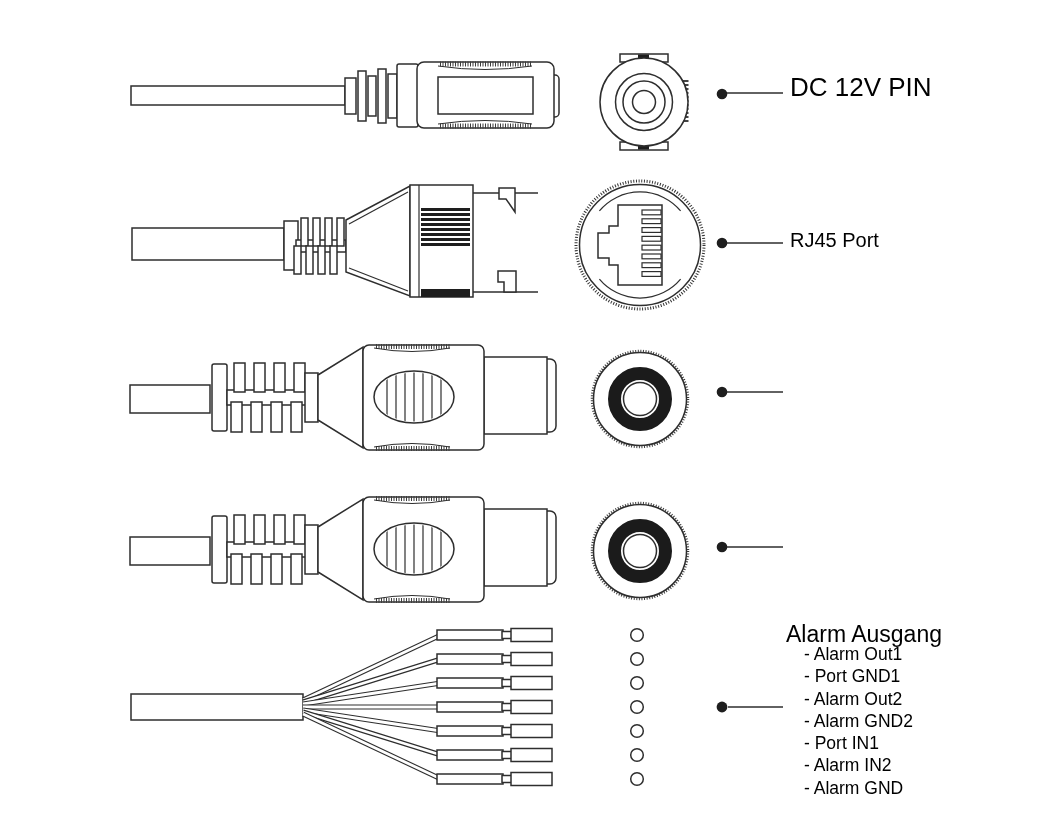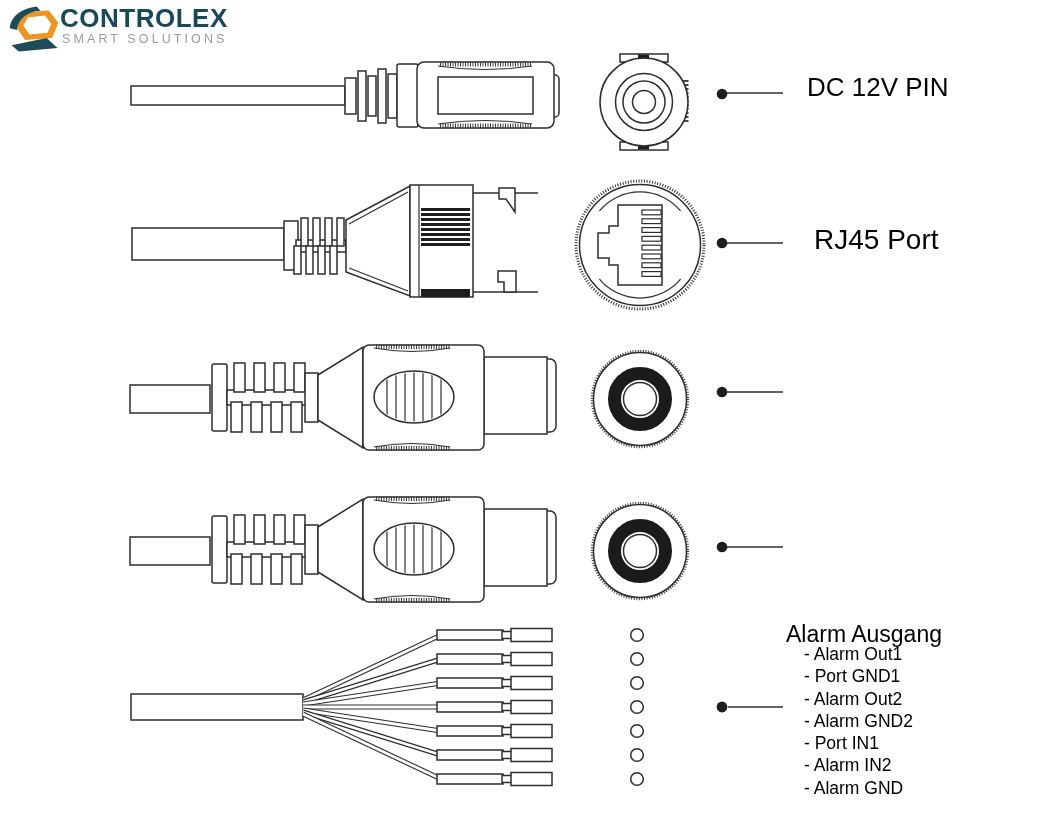--- a/index.html
+++ b/index.html
@@ -18,22 +18,22 @@
   .leader{stroke:#2e2e2e;stroke-width:1.3;}
   
   .logo{position:absolute;left:8px;top:3px;width:250px;height:52px;}
   .logo svg{position:absolute;left:0;top:1px;}
   .brand{position:absolute;left:52px;top:2px;font-size:26px;font-weight:bold;
          letter-spacing:.5px;line-height:26px;white-space:nowrap;}
   .tagline{position:absolute;left:54px;top:30px;font-size:12.5px;letter-spacing:3.1px;
          line-height:13px;white-space:nowrap;}
   
   .lbl{position:absolute;color:#000;white-space:nowrap;}
-  .lbl-dc{left:790px;top:74px;font-size:26px;line-height:26px;margin-left:17px;}
-  .lbl-rj45{left:814px;top:227px;font-size:28px;line-height:26px;}
+  .lbl-dc{left:790px;top:74px;font-size:26px;line-height:26px;}
+  .lbl-rj45{left:790px;top:227px;font-size:20px;line-height:26px;}
   .lbl-audio-in{left:786px;top:373px;font-size:26px;line-height:26px;}
   .lbl-audio-out{left:786px;top:528px;font-size:26px;line-height:26px;}
   .lbl-alarm{left:786px;top:621px;font-size:23px;line-height:27px;}
   .alarm-list{position:absolute;left:804px;top:643px;}
   .alarm-item{font-size:17.5px;line-height:22.3px;color:#000;white-space:nowrap;}
 </style>
 </head>
 <body>
 
 <div class="stage">
@@ -238,29 +238,20 @@
       <circle class="o" cx="637" cy="755" r="6.3" stroke-width="1.8"></circle>
       <circle class="o" cx="637" cy="779" r="6.3" stroke-width="1.8"></circle>
     </g>
 
     <g>
       <circle class="blk" cx="722" cy="707" r="5.4"></circle>
       <line class="leader" x1="728" y1="707" x2="783" y2="707"></line>
     </g>
   </svg>
 
-  <div class="logo">
-    <svg width="54" height="52" viewBox="0 0 60 54">
-      <path fill-rule="evenodd" d="M16,8 L45,5 L56,19 L49,36 L19,38 L8,22 Z M22,13 L41,11 L48,20 L44,30 L24,32 L17,22 Z" fill="#F0931F"></path>
-      <path d="M32,1 C15,3 3,12 2,25 L10,27 C11,15 22,6 36,6 Z" fill="#1C4B59"></path>
-      <path d="M4,44 L43,36 L55,47 L12,51 Z" fill="#1C4B59"></path>
-    </svg>
-    <div class="brand" style="color: rgb(23, 73, 92);">CONTROLEX</div>
-    <div class="tagline" style="color: rgb(154, 154, 154);">SMART SOLUTIONS</div>
-  </div>
 
   <div class="lbl lbl-dc">DC 12V PIN</div>
   <div class="lbl lbl-rj45">RJ45 Port</div>
   <div class="lbl lbl-alarm">Alarm Ausgang</div>
 
   <div class="alarm-list">
     <div class="alarm-item">- Alarm Out1</div>
     <div class="alarm-item">- Port GND1</div>
     <div class="alarm-item">- Alarm Out2</div>
     <div class="alarm-item">- Alarm GND2</div>

